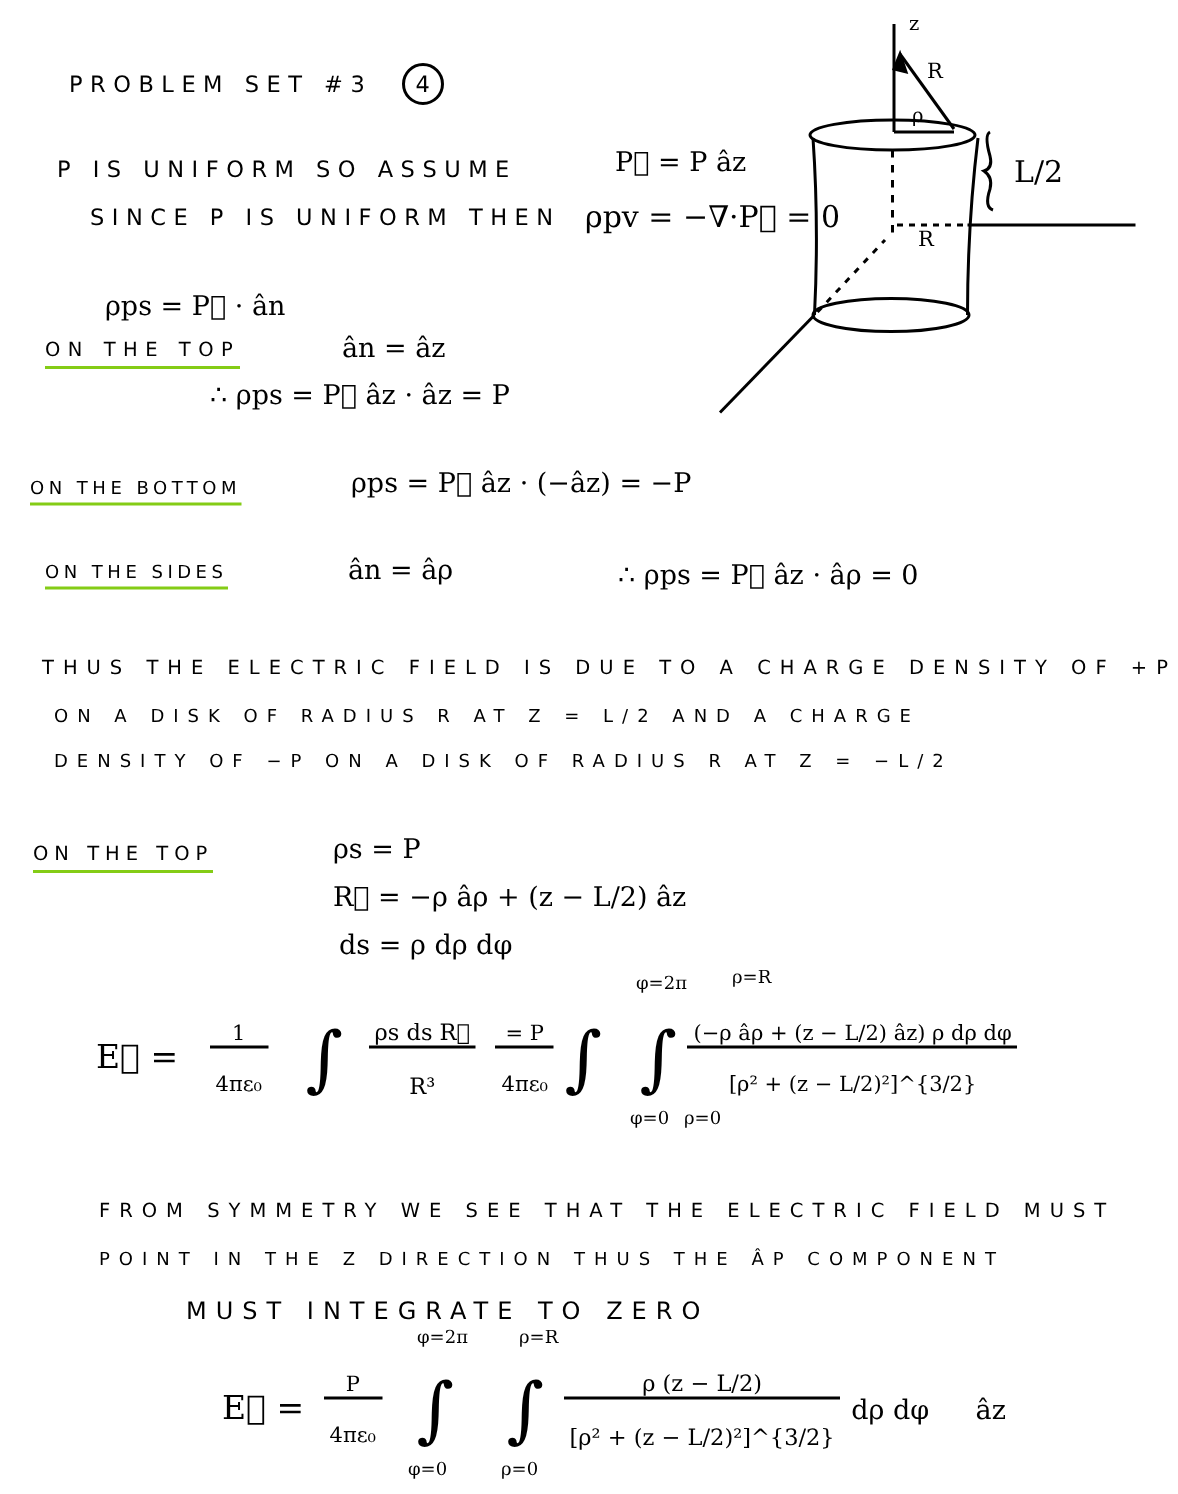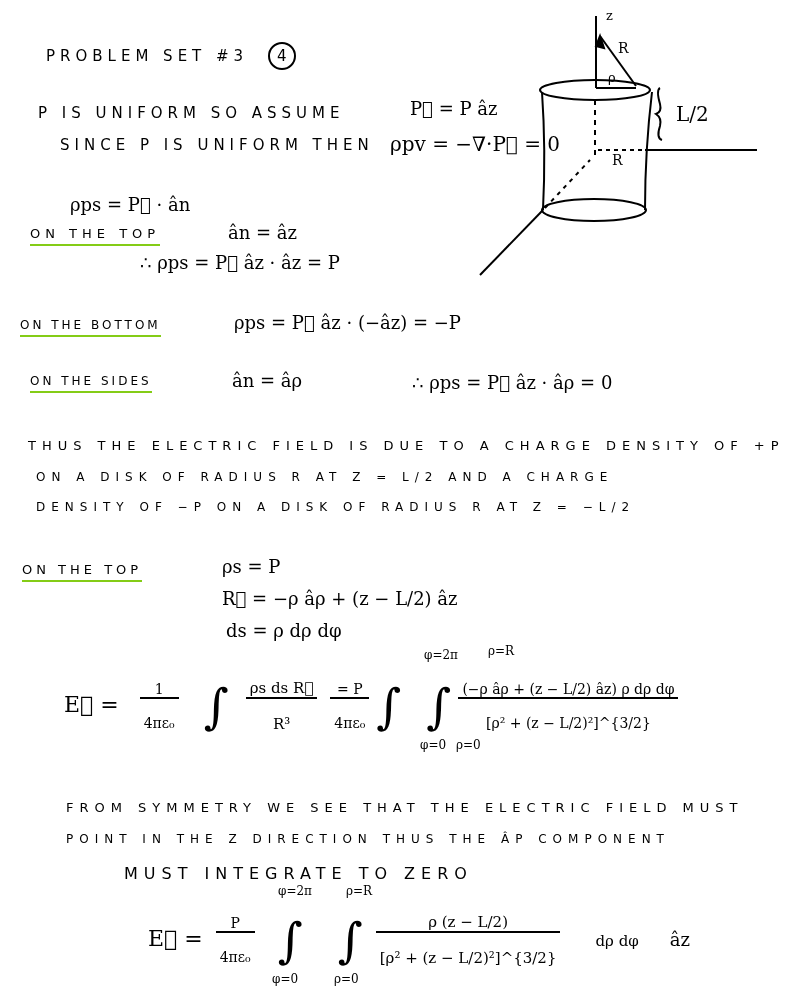--- a/index.html
+++ b/index.html
@@ -127,19 +127,19 @@
   <span class="frac" style="font-size:14px;margin-left:6px;">
     <span class="n">P</span>
     <span class="d">4πε₀</span>
   </span>
   <span class="intg" style="margin-left:16px;">∫</span>
   <span class="intg" style="margin-left:28px;">∫</span>
   <span class="frac" style="font-size:15px;margin-left:6px;">
     <span class="n">ρ (z − L/2)</span>
     <span class="d">[ρ² + (z − L/2)²]^{3/2}</span>
   </span>
-  <span style="font-size:15px;margin-left:28px;">dρ dφ</span>
+  <span style="font-size:18px;">dρ dφ</span>
   <span style="margin-left:24px;font-size:18px;">âz</span>
 </div>
 <div class="lim" style="left:278px;top:884px;">φ=2π</div>
 <div class="lim" style="left:272px;top:972px;">φ=0</div>
 <div class="lim" style="left:346px;top:884px;">ρ=R</div>
 <div class="lim" style="left:334px;top:972px;">ρ=0</div>
 
 </body></html>

